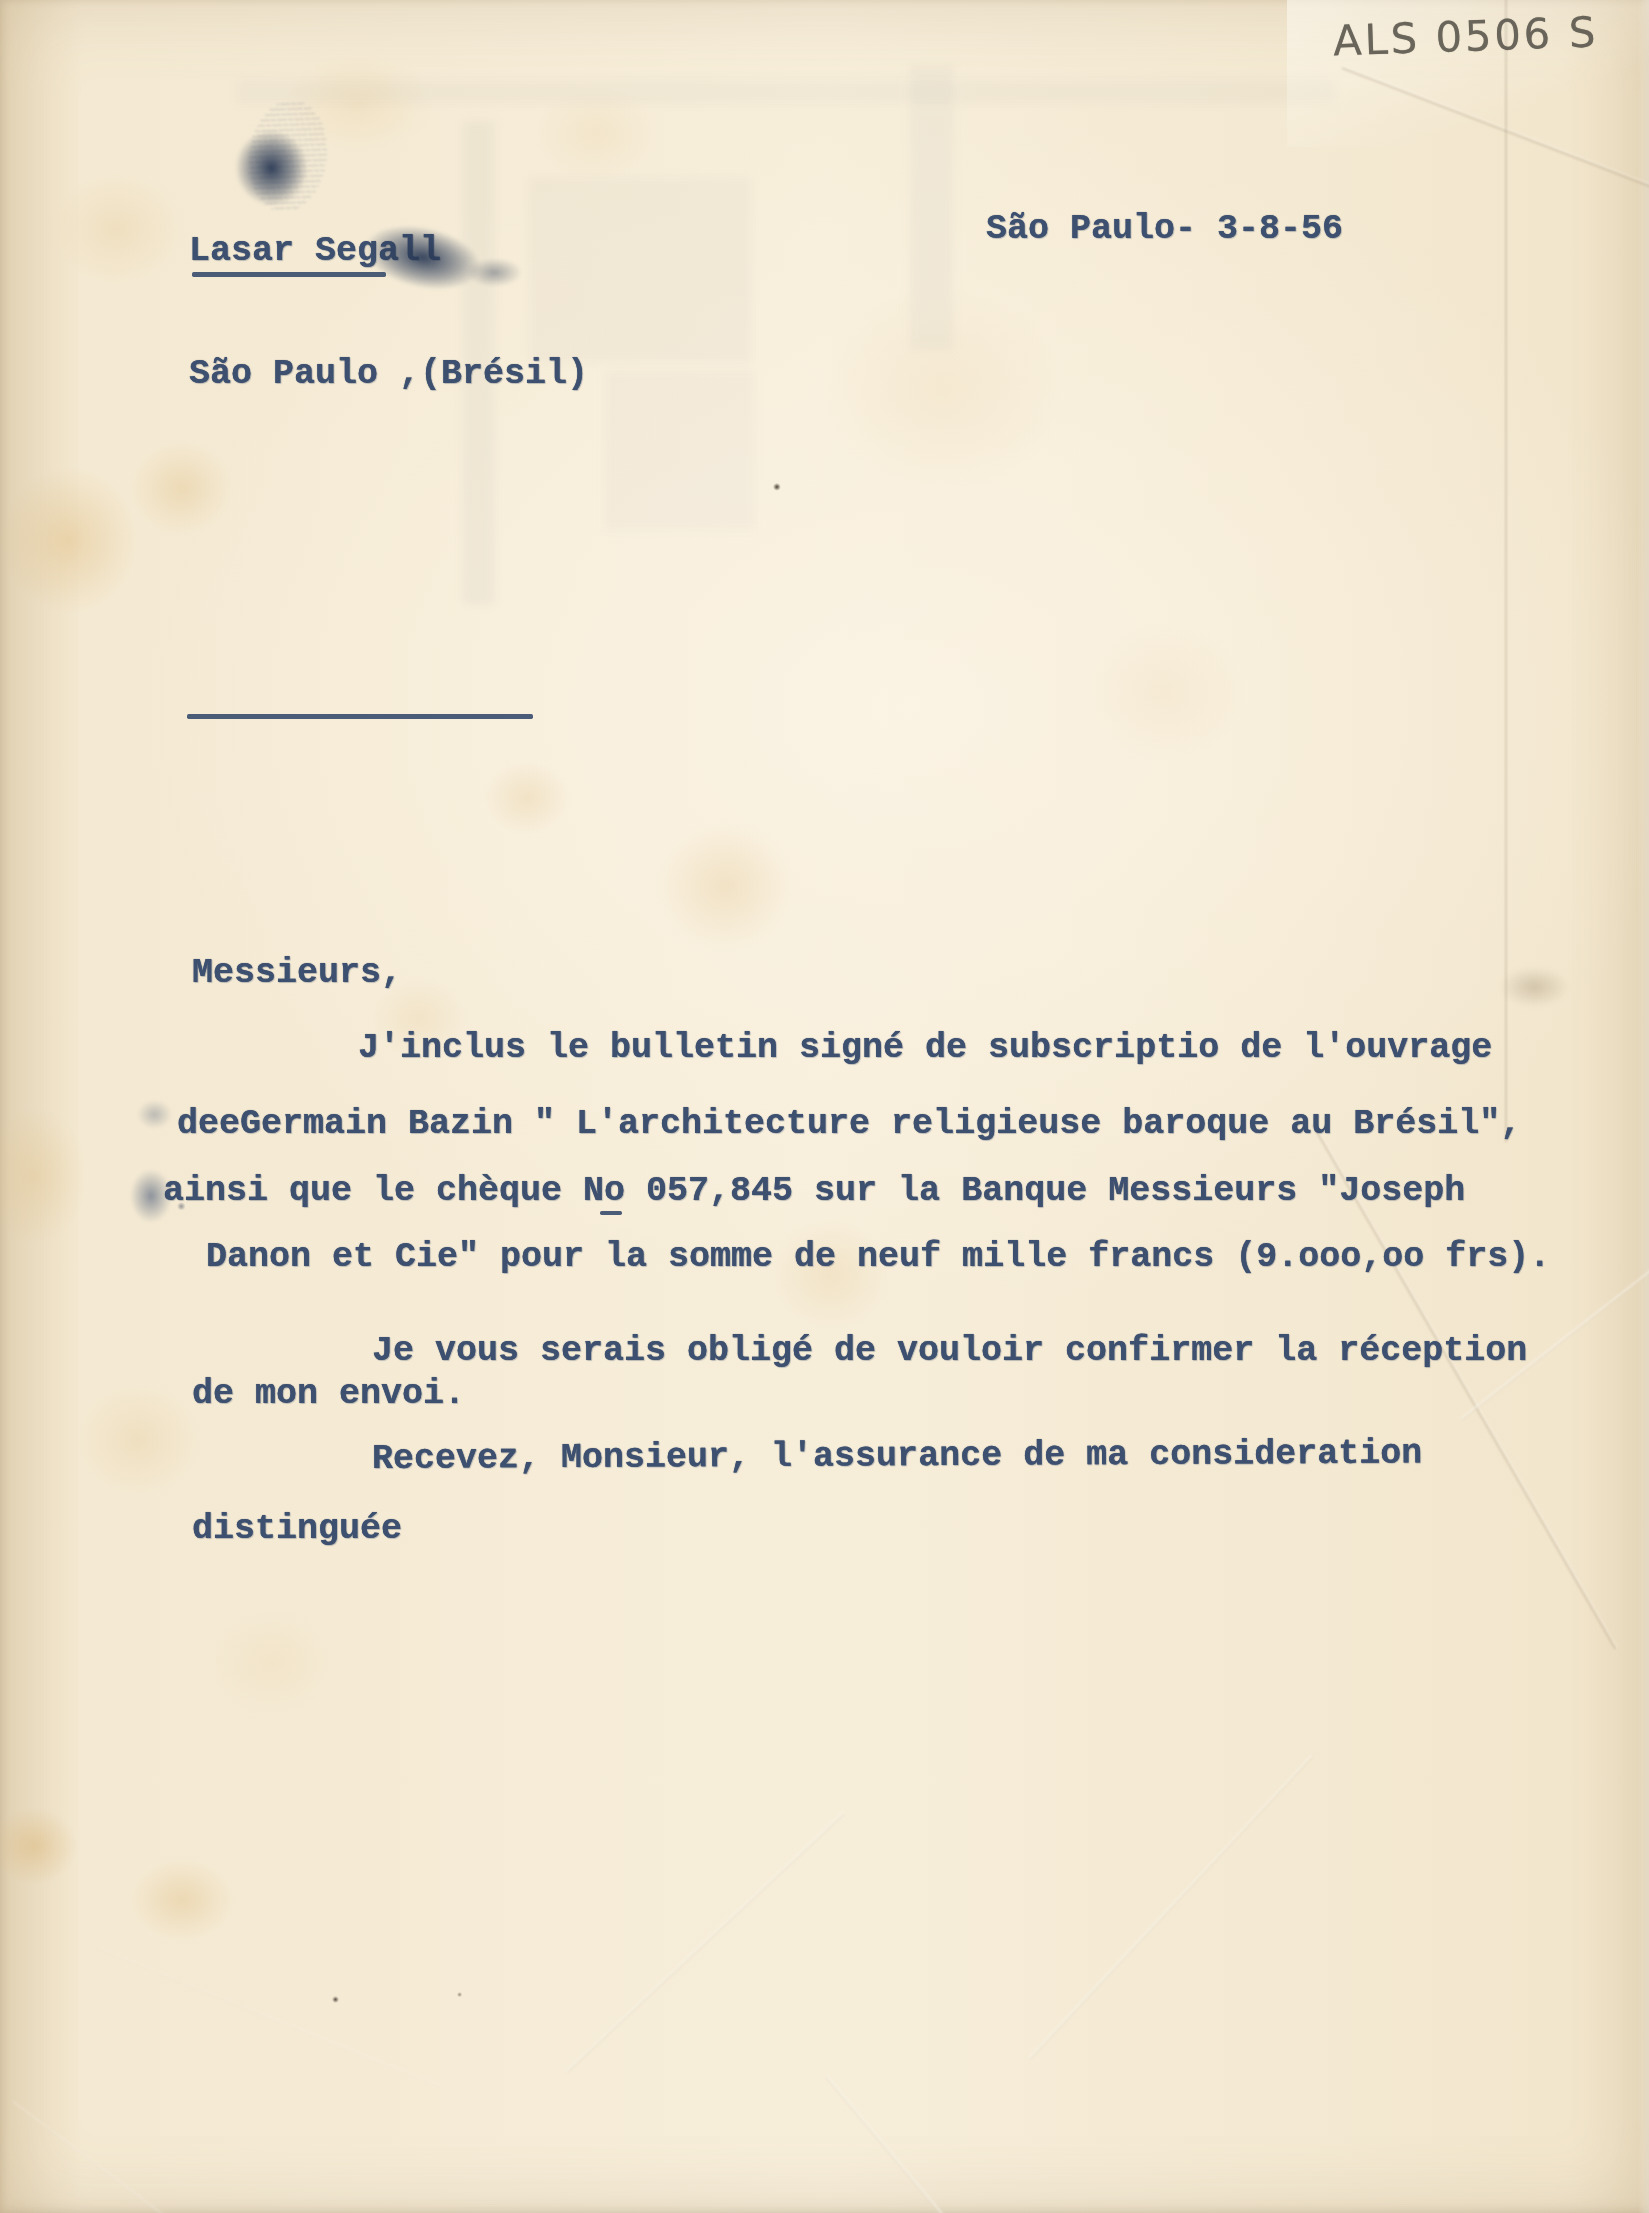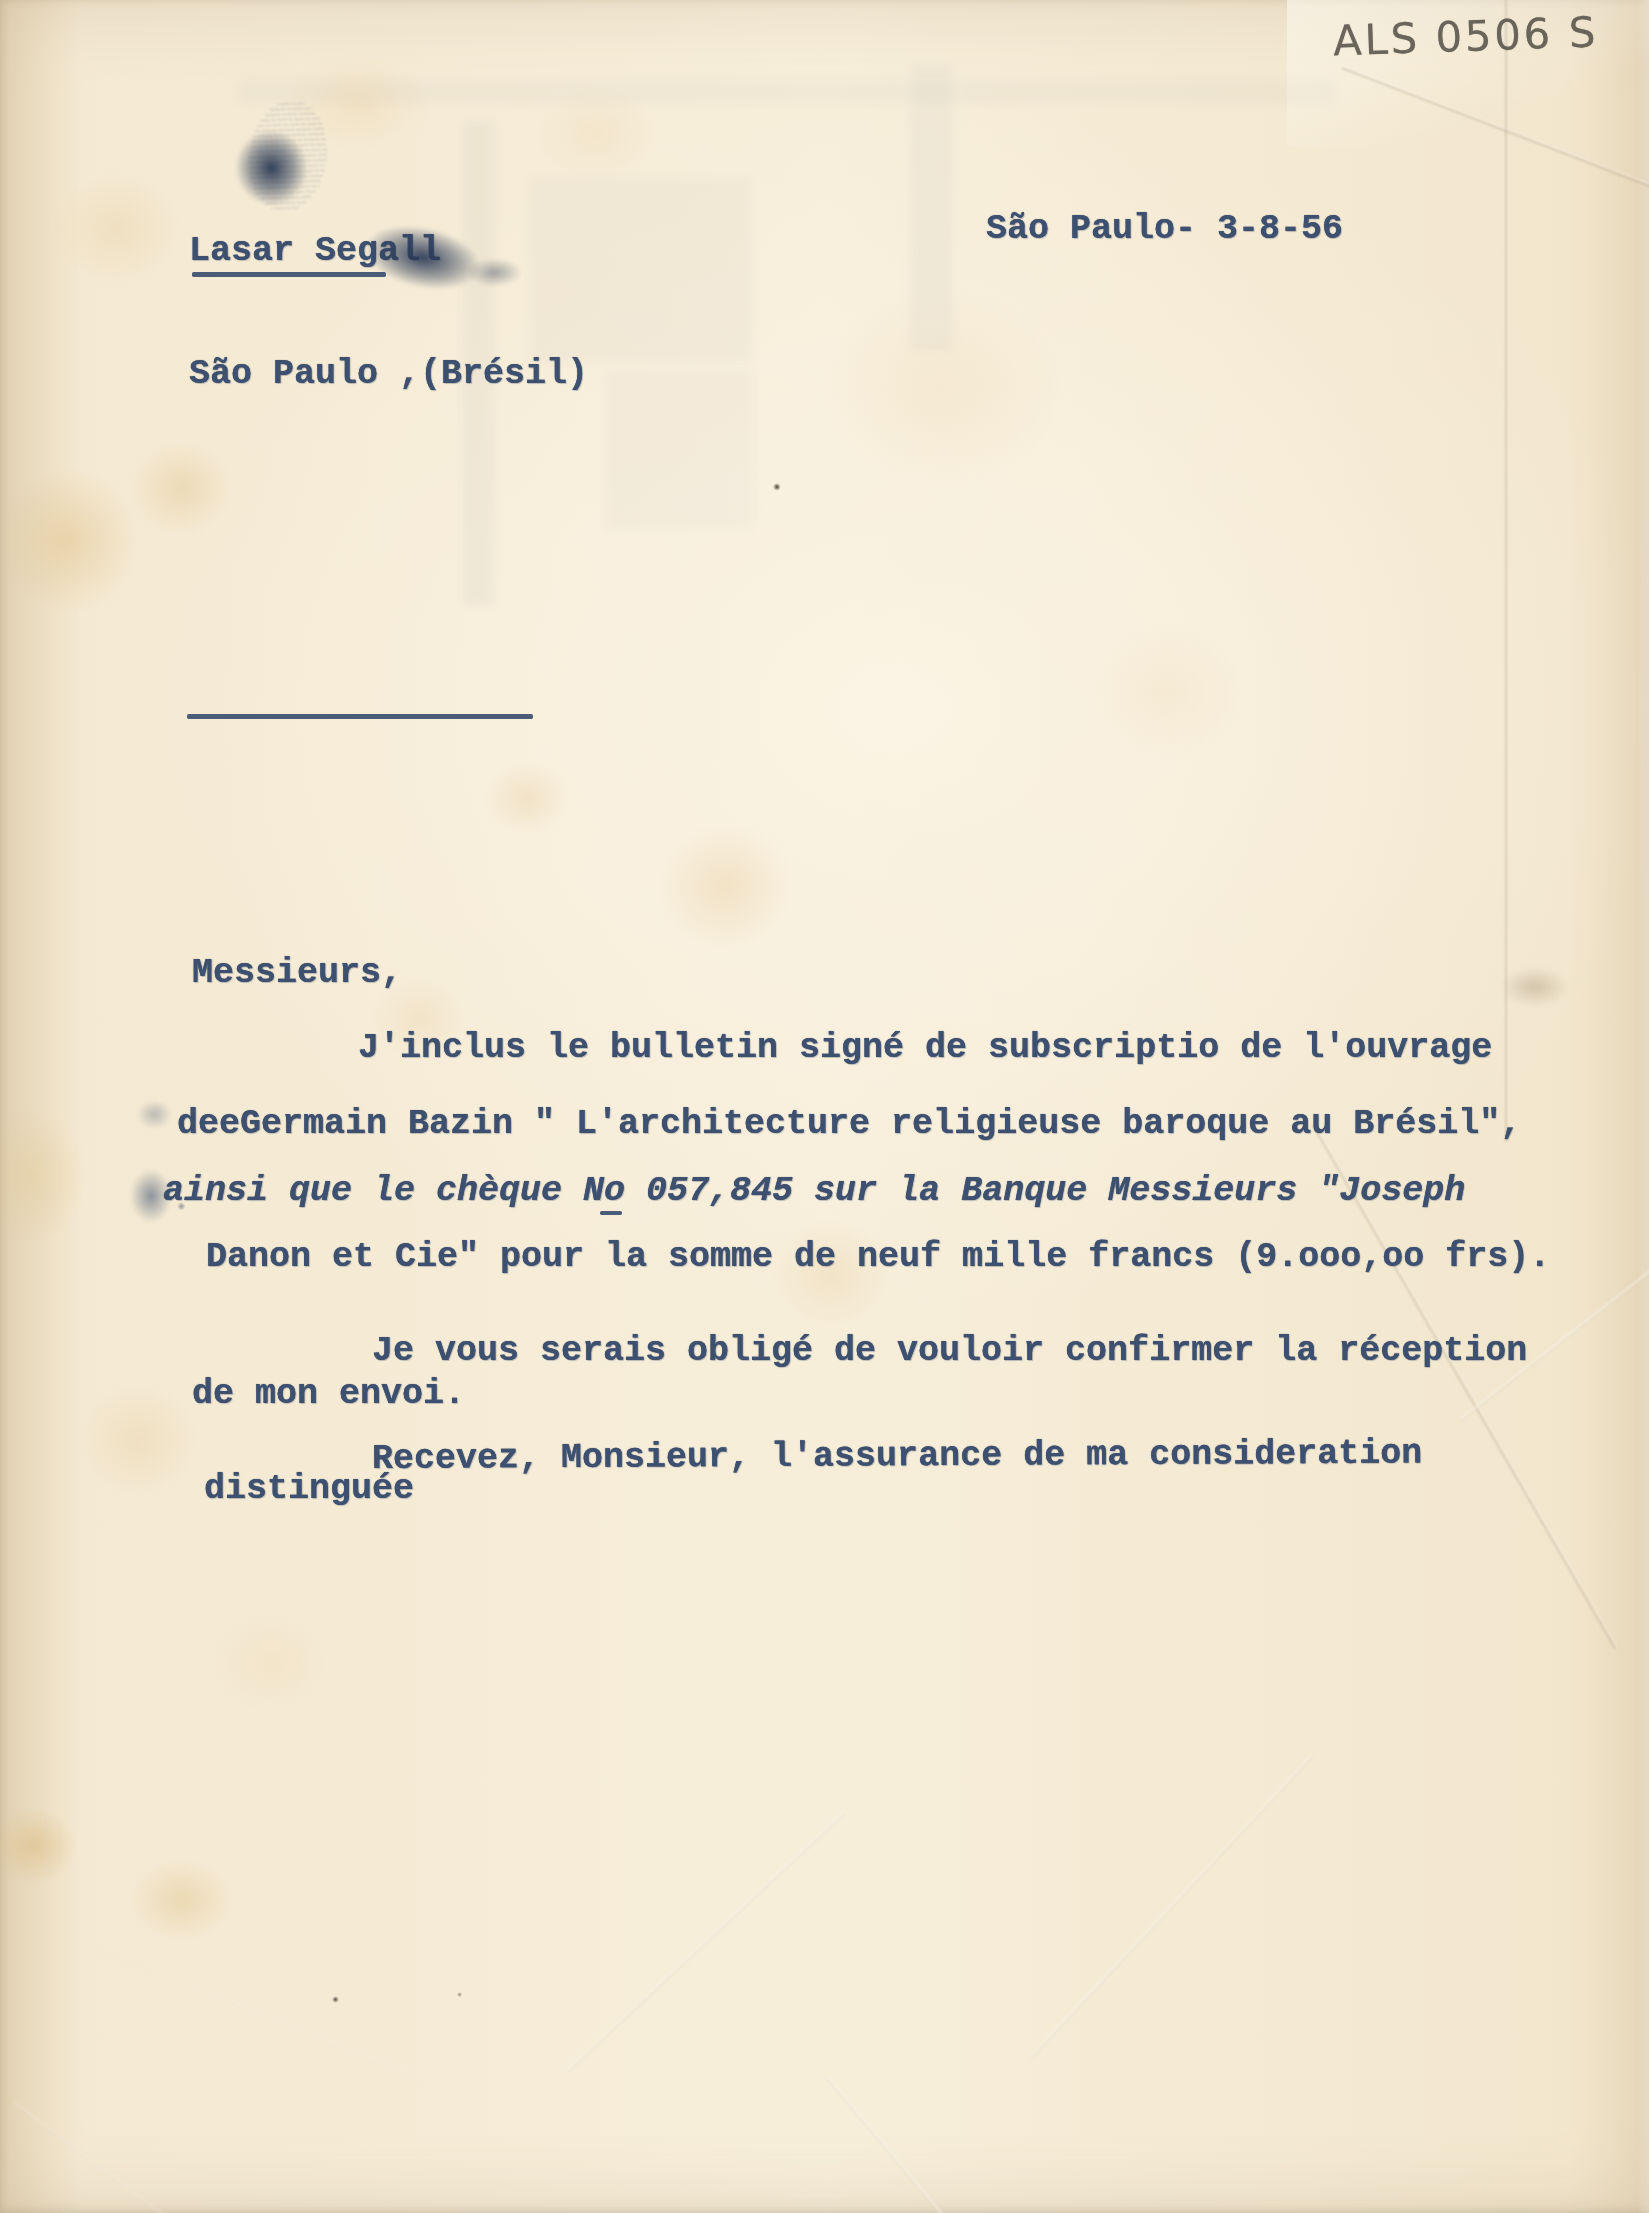--- a/index.html
+++ b/index.html
@@ -79,26 +79,26 @@
     position:absolute; white-space:pre; line-height:1;
     font-size:35px; font-weight:700; color:#3d5070;
     text-shadow:0 0 0.9px rgba(52,70,100,.9), 0.9px 0.9px 0.9px rgba(52,70,100,.25);
   }
   #sender    { left:189px; top:149px;  line-height:41px; }
   #recipient { left:192px; top:600px;  line-height:37px; }
   #date      { left:986px; top:212px; }
   #bl0 { left:192px; top:956px; }
   #bl1 { left:358px; top:1031px; }
   #bl2 { left:177px; top:1107px; }
-  #bl3 { left:163px; top:1174px;font-style:italic; }
+  #bl3 { left:163px; top:1174px; }
   #bl4 { left:206px; top:1240px; }
   #bl5 { left:372px; top:1334px; }
   #bl6 { left:192px; top:1377px; }
   #bl7 { left:372px; top:1442px; transform:rotate(-.3deg); transform-origin:left center; }
-  #bl8 { left:192px; top:1472px;margin-left:12px; }
+  #bl8 { left:192px; top:1512px; }
   
   .underline-bar { position:absolute; background:#3d5070; filter:blur(0.5px); border-radius:1.7px; opacity:.92; }
   #ul-saopaulo { left:192px; top:272px;  width:194px; height:5.2px; }
   #ul-paris    { left:187px; top:714px;  width:346px; height:5.2px; }
   #ul-no       { left:600px; top:1211px; width:21.6px;  height:3.5px; }
   
   .smudge { position:absolute; filter:blur(1.7px); border-radius:50%; }
   #sm1 { left:235px; top:130px; width:73px; height:76px; transform:rotate(-10deg);
          background:radial-gradient(closest-side, rgba(40,56,84,.95), rgba(40,56,84,.45) 60%, rgba(40,56,84,0)); }
   #sm1s{ left:249px; top:100px; width:78px; height:112px; position:absolute; opacity:.55;

